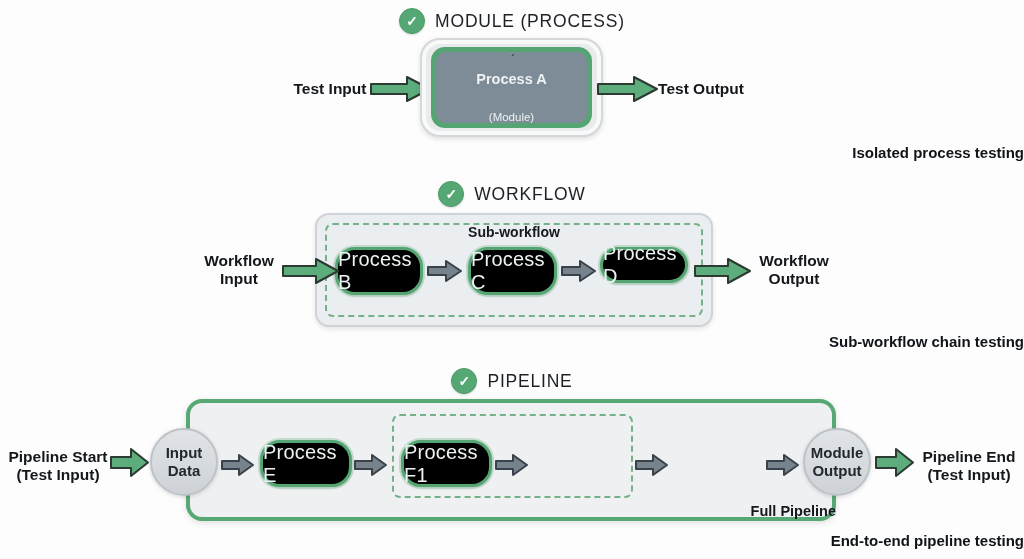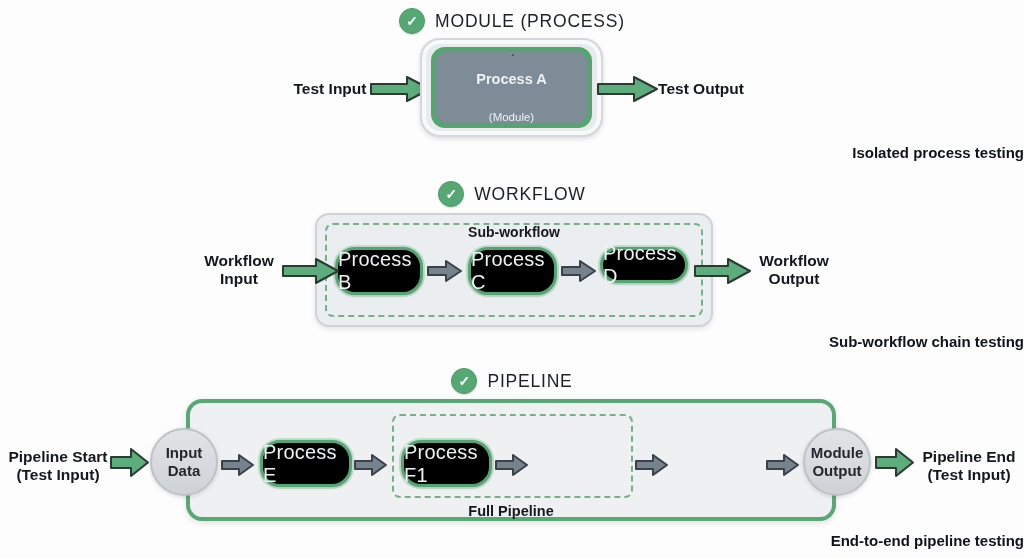--- a/index.html
+++ b/index.html
@@ -265,17 +265,17 @@
     <svg width="40" height="33" viewBox="0 0 40 33">
         <polygon class="g-fill" points="1,11 21,11 21,3 38,16.5 21,30 21,22 1,22"></polygon>
       </svg>
   </div>
 
   <div class="side-label" style="left:915px; top:448px; width:108px;">
     <div>Pipeline End</div>
     <div>(Test Input)</div>
   </div>
 
-  <div class="group-label" style="left:186px; top:503px; width:650px; font-size:14.5px;">Full Pipeline</div>
+  <div class="group-label" style="left:186px; top:503px; width:650px; font-size:14.5px;text-align:right;">Full Pipeline</div>
 
   <div class="caption" style="top:532px;padding-left:40px;">End-to-end pipeline testing</div>
 
 </div>
 
 </body></html>

